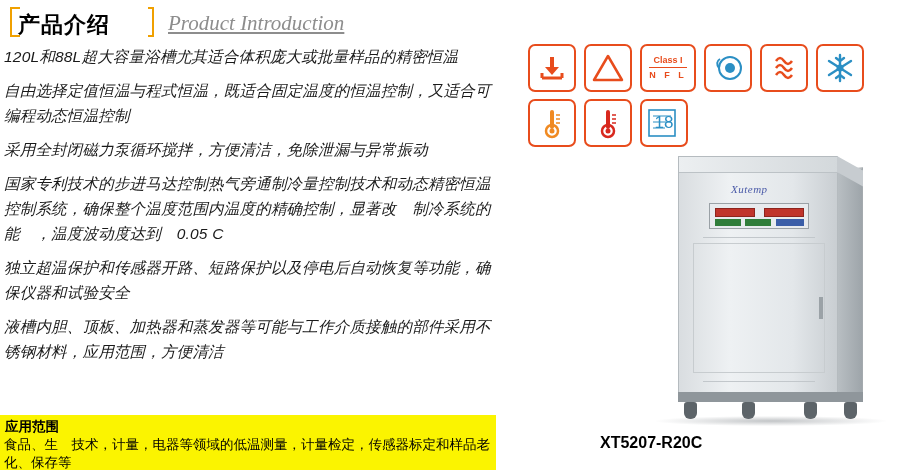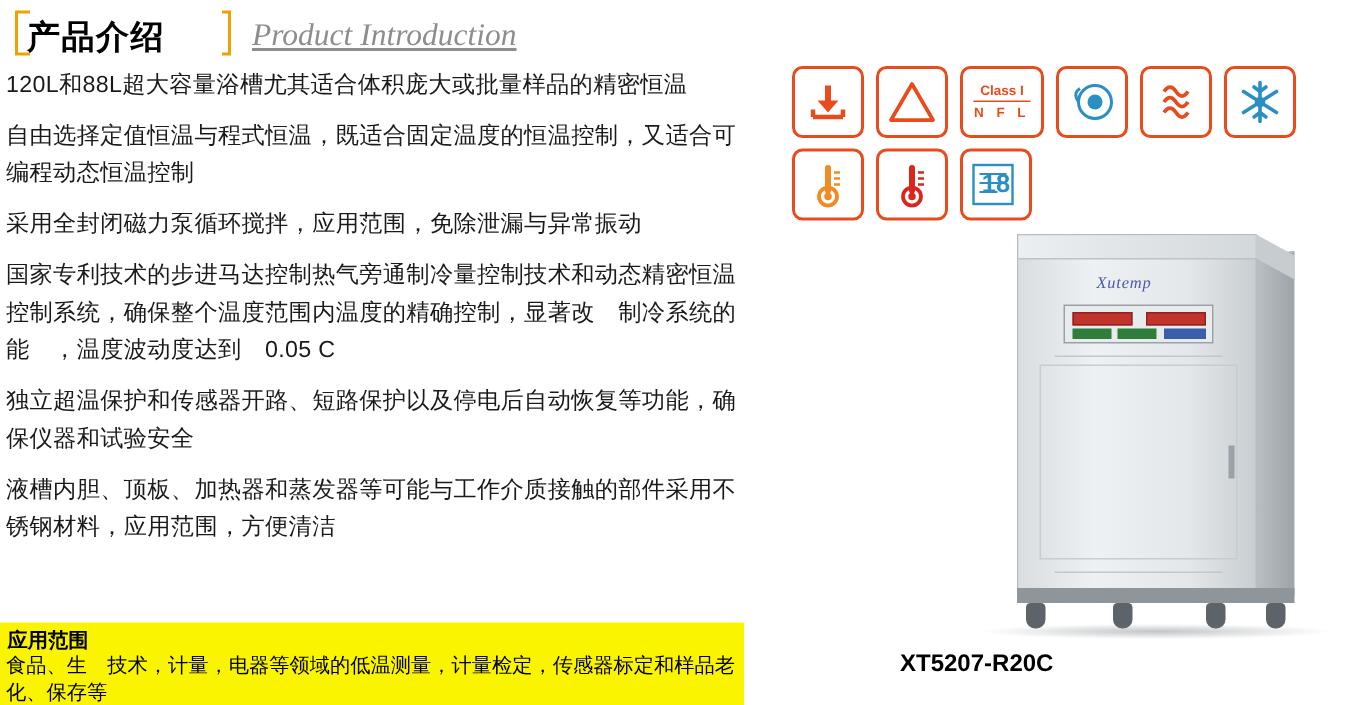--- a/index.html
+++ b/index.html
@@ -83,20 +83,21 @@
     top: 44px;
     width: 490px;
   }
   .para {
     font-size: 15.5px;
     line-height: 25px;
     color: #1a1a1a;
     margin: 0 0 9px 0;
     font-family: "Liberation Sans", sans-serif;
     letter-spacing: 0.2px;
+    font-style: italic;
   }
 
   
   .app-band {
     position: absolute;
     left: 0;
     top: 415px;
     width: 496px;
     height: 55px;
     background: #fbf400;
@@ -162,21 +163,21 @@
     padding-bottom: 1px;
   }
   .class-txt .l2 {
     display: block;
     letter-spacing: 3px;
     padding-top: 2px;
   }
   .num18 {
     font-size: 17px;
     color: #2b8fc4;
-    font-weight: bold;
+    font-weight: normal;
   }
 
   
   .product-area {
     position: absolute;
     left: 600px;
     top: 140px;
     width: 300px;
     height: 330px;
   }
@@ -328,21 +329,21 @@
 
   <div class="header">
     <div class="hdr-bracket"></div>
     <div class="hdr-cn">产品介绍</div>
     <div class="hdr-en">Product  Introduction</div>
   </div>
 
   <div class="body-text">
     <p class="para">120L和88L超大容量浴槽尤其适合体积庞大或批量样品的精密恒温</p>
     <p class="para">自由选择定值恒温与程式恒温，既适合固定温度的恒温控制，又适合可编程动态恒温控制</p>
-    <p class="para">采用全封闭磁力泵循环搅拌，应用范围，免除泄漏与异常振动</p>
+    <p class="para">采用全封闭磁力泵循环搅拌，方便清洁，免除泄漏与异常振动</p>
     <p class="para">国家专利技术的步进马达控制热气旁通制冷量控制技术和动态精密恒温控制系统，确保整个温度范围内温度的精确控制，显著改　制冷系统的能　，温度波动度达到　0.05 C</p>
     <p class="para">独立超温保护和传感器开路、短路保护以及停电后自动恢复等功能，确保仪器和试验安全</p>
     <p class="para">液槽内胆、顶板、加热器和蒸发器等可能与工作介质接触的部件采用不锈钢材料，应用范围，方便清洁</p>
   </div>
 
   <div class="app-band">
     <div class="app-title">应用范围</div>
     <div class="app-desc">食品、生　技术，计量，电器等领域的低温测量，计量检定，传感器标定和样品老化、保存等</div>
   </div>
 

